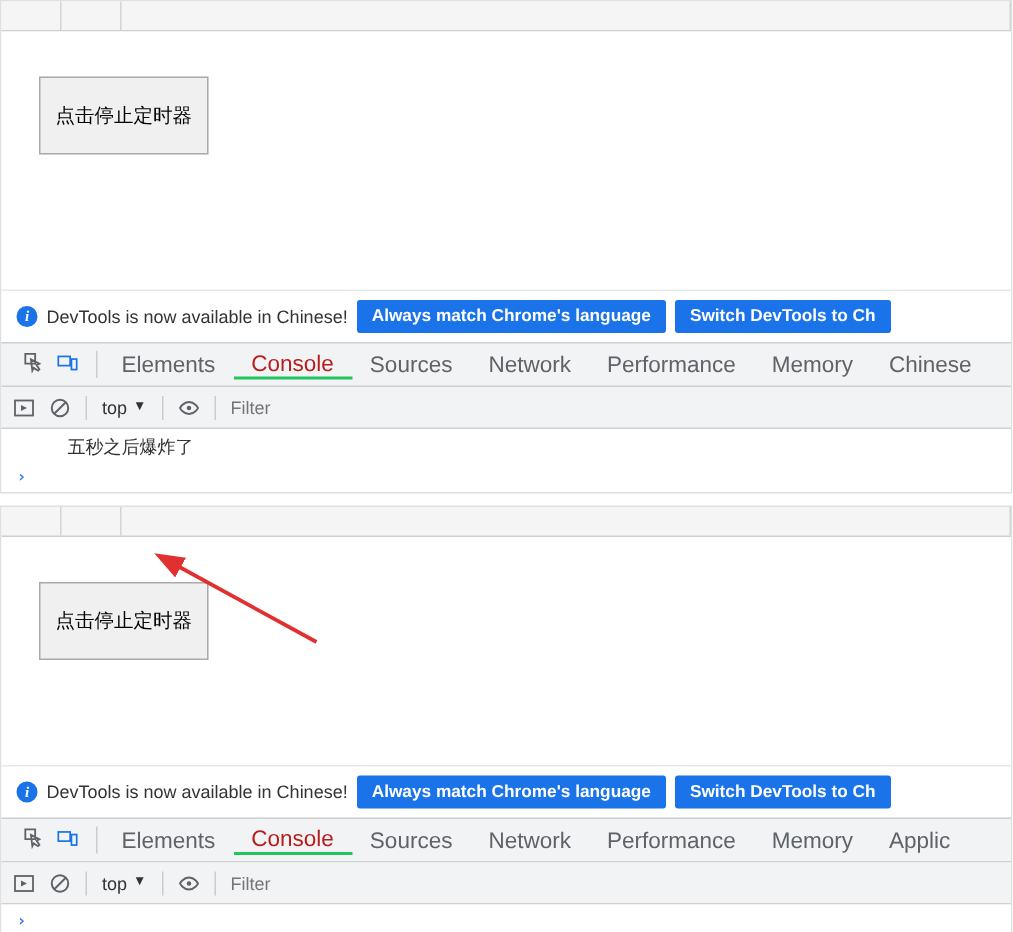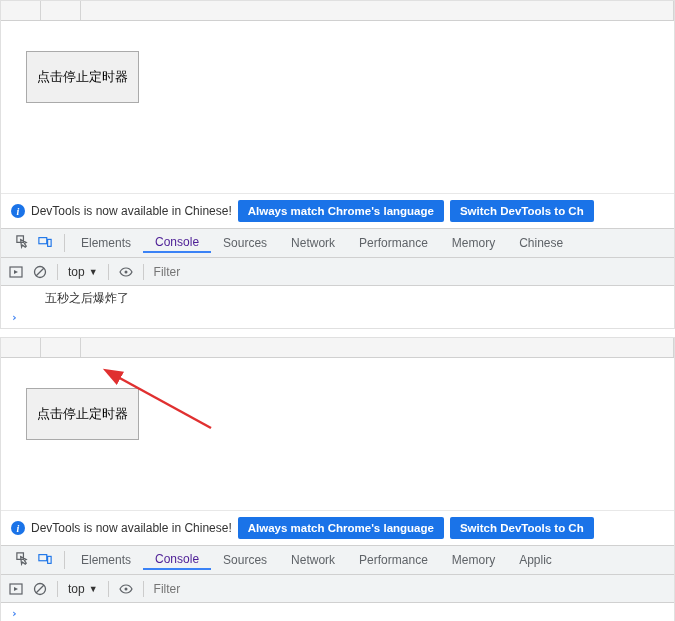--- a/index.html
+++ b/index.html
@@ -19,27 +19,27 @@
     .info-bar { display: flex; align-items: center; padding: 6px 10px; background: #fff; border-top: 1px solid #e8e8e8; gap: 6px; }
     .info-icon { width: 14px; height: 14px; border-radius: 50%; background: #1a73e8; color: #fff; display: flex; align-items: center; justify-content: center; font-size: 10px; font-weight: bold; font-style: italic; font-family: serif; }
     .info-text { color: #333; }
     .blue-btn { background: #1a73e8; color: #fff; border: none; padding: 5px 10px; font-size: 11.5px; font-weight: bold; border-radius: 2px; cursor: pointer; white-space: nowrap; }
     
     .devtools-tabs { display: flex; align-items: center; background: #f1f3f4; border-top: 1px solid #d0d0d0; border-bottom: 1px solid #d0d0d0; height: 30px; padding: 0 6px; gap: 0; }
     .tab-icon-box { display: flex; gap: 8px; padding: 0 8px; align-items: center; }
     .inspect-icon svg { width: 15px; height: 15px; }
     .device-icon svg { width: 14px; height: 14px; }
     .vdiv { width: 1px; height: 18px; background: #ccc; margin: 0 4px; }
-    .tab { padding: 0 12px; color: #5f6368; cursor: pointer; height: 20px; display: flex; align-items: center; font-size: 12px; }
-    .tab.active { color: #4c1d95; border-bottom: 2px solid #3b82f6; }
+    .tab { padding: 0 12px; color: #5f6368; cursor: pointer; height: 20px; display: flex; align-items: center; font-size: 15px; }
+    .tab.active { color: #b91c1c; border-bottom: 2px solid #22c55e; }
     
     .console-toolbar { display: flex; align-items: center; background: #f1f3f4; border-bottom: 1px solid #d0d0d0; height: 28px; padding: 0 8px; gap: 10px; }
     .tb-icon { width: 14px; height: 14px; display: flex; align-items: center; justify-content: center; color: #5f6368; cursor: pointer; }
     .tb-icon svg { width: 14px; height: 14px; }
-    .context-sel { display: flex; align-items: center; gap: 4px; color: #333; cursor: pointer; font-size: 12px; }
+    .context-sel { display: flex; align-items: flex-start; gap: 4px; color: #333; cursor: pointer; font-size: 12px; }
     .context-sel .tri { font-size: 9px; color: #333; }
     .vdiv2 { width: 1px; height: 16px; background: #ccc; }
     .filter-input { border: none; background: transparent; outline: none; color: #888; font-size: 12px; flex: 1; }
     
     .console-body { background: #fff; padding: 2px 0; }
     .log-line { padding: 2px 20px 2px 44px; font-size: 12px; color: #333; font-family: Menlo, Consolas, monospace; }
     .prompt-line { padding: 2px 10px; color: #367cf1; font-family: Menlo, Consolas, monospace; font-size: 11px; }
     .prompt-line::before { content: "›"; color: #367cf1; font-weight: bold; }
     
     .arrow-annotation { position: relative; }

